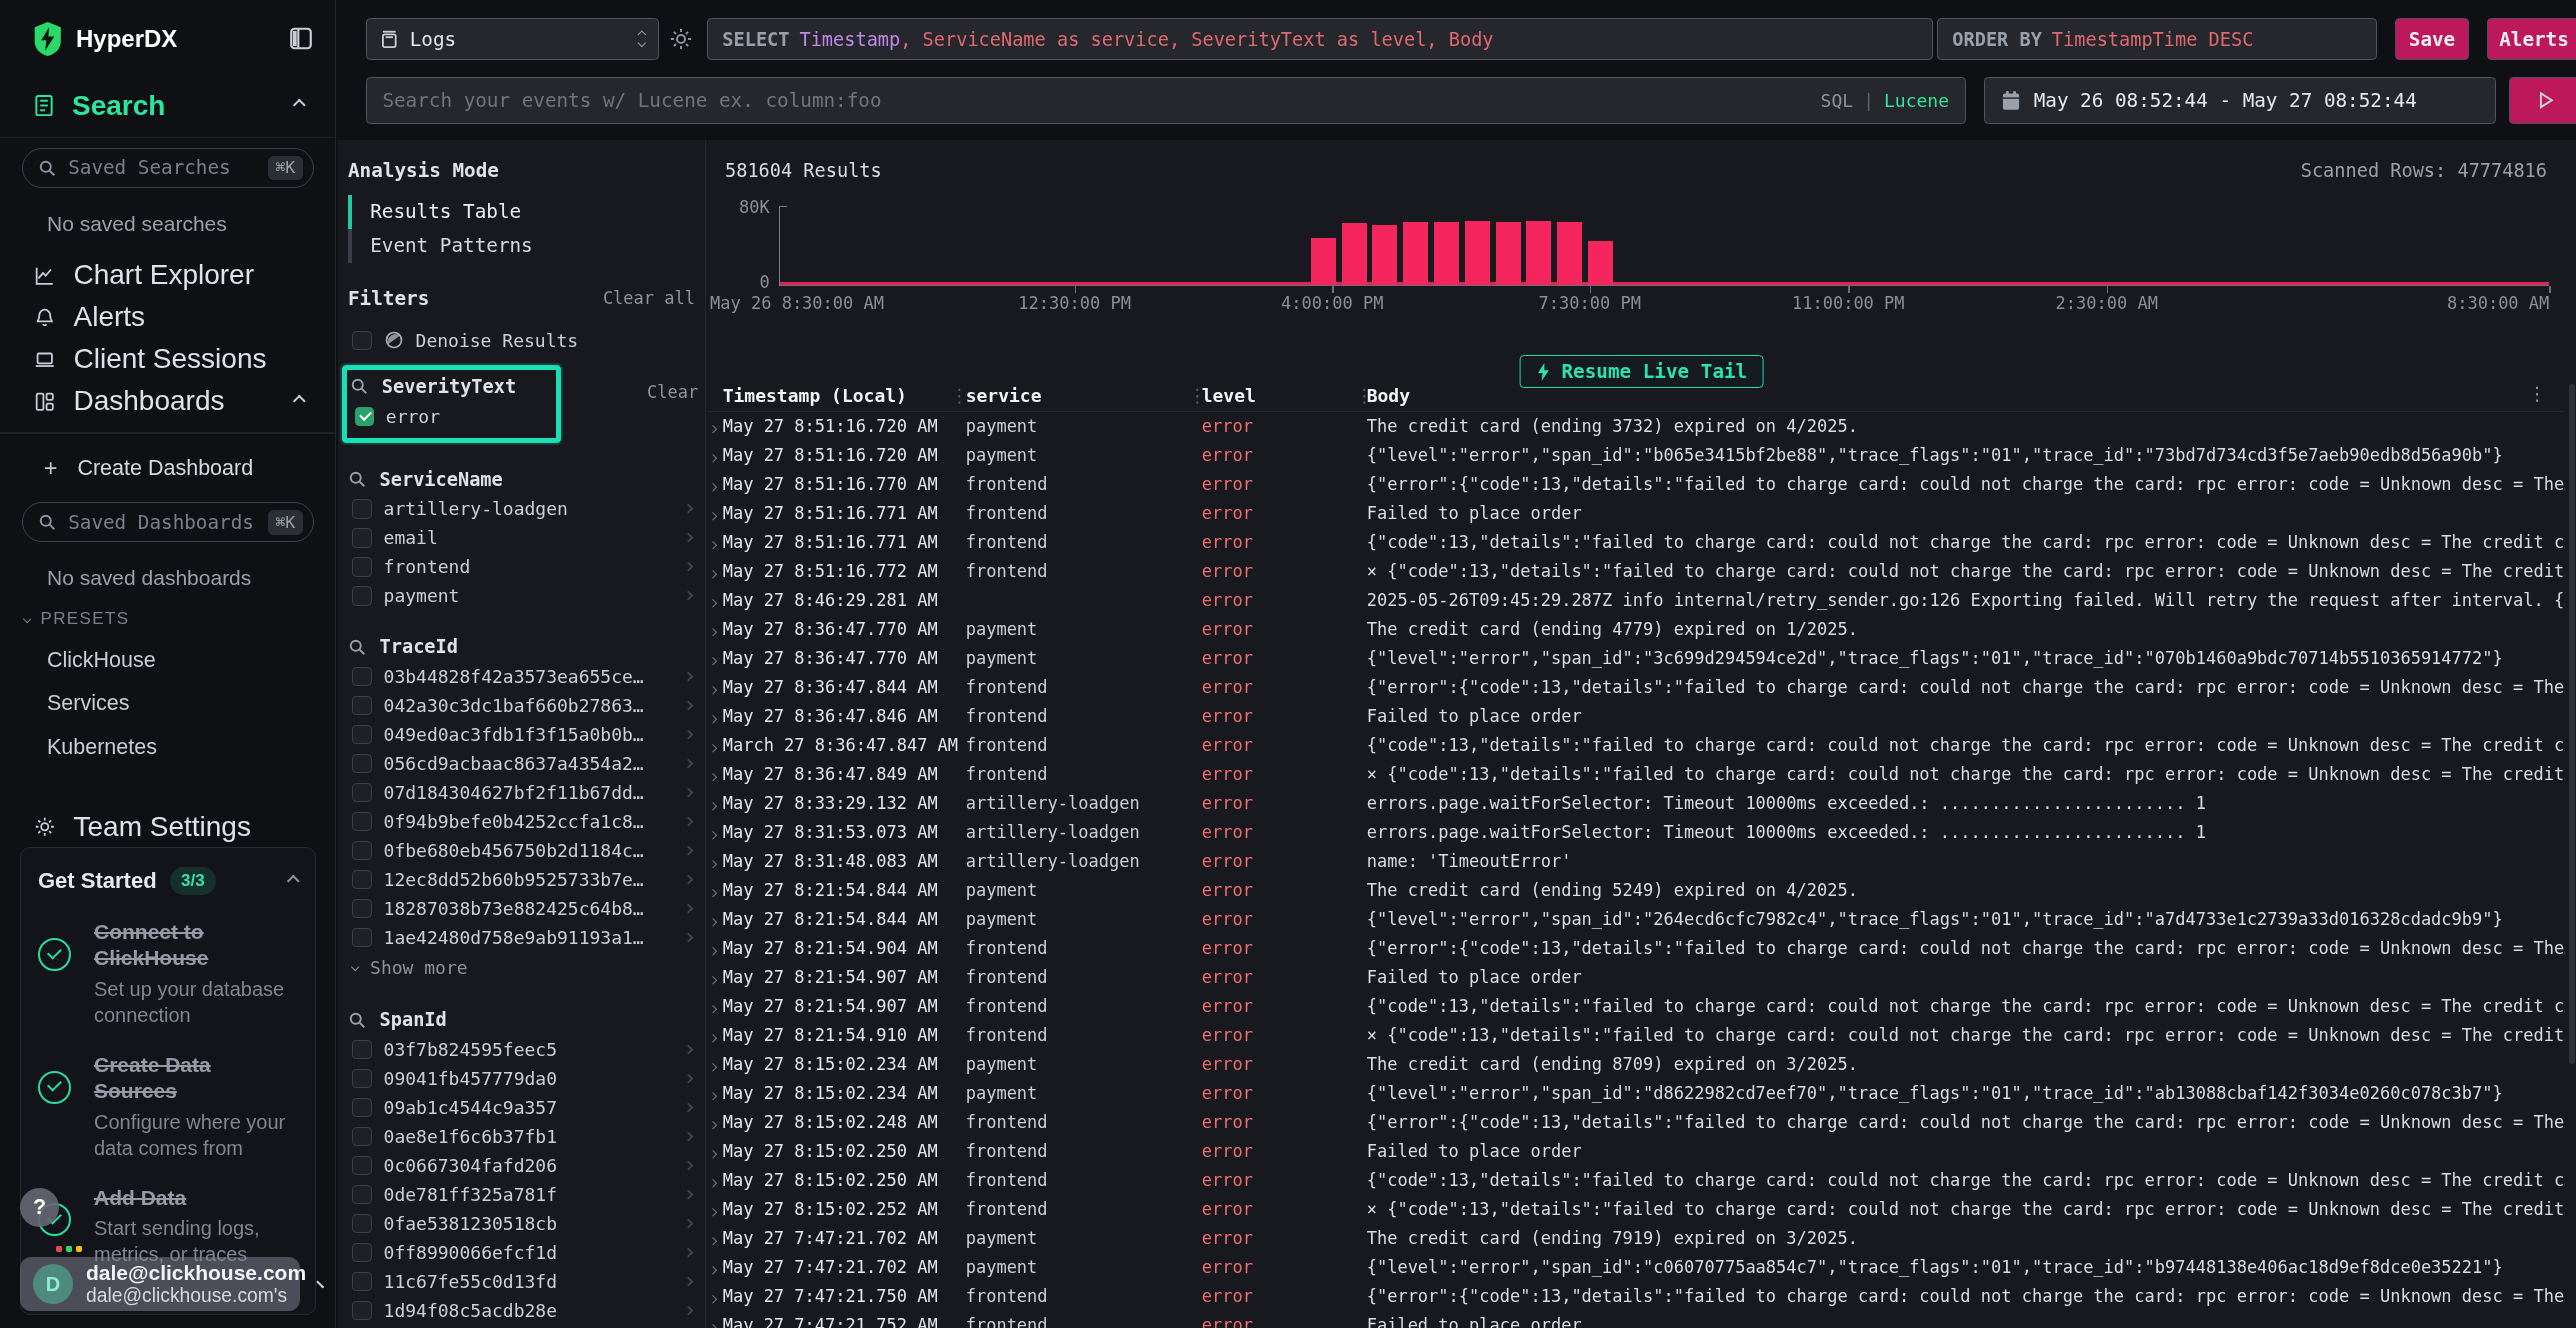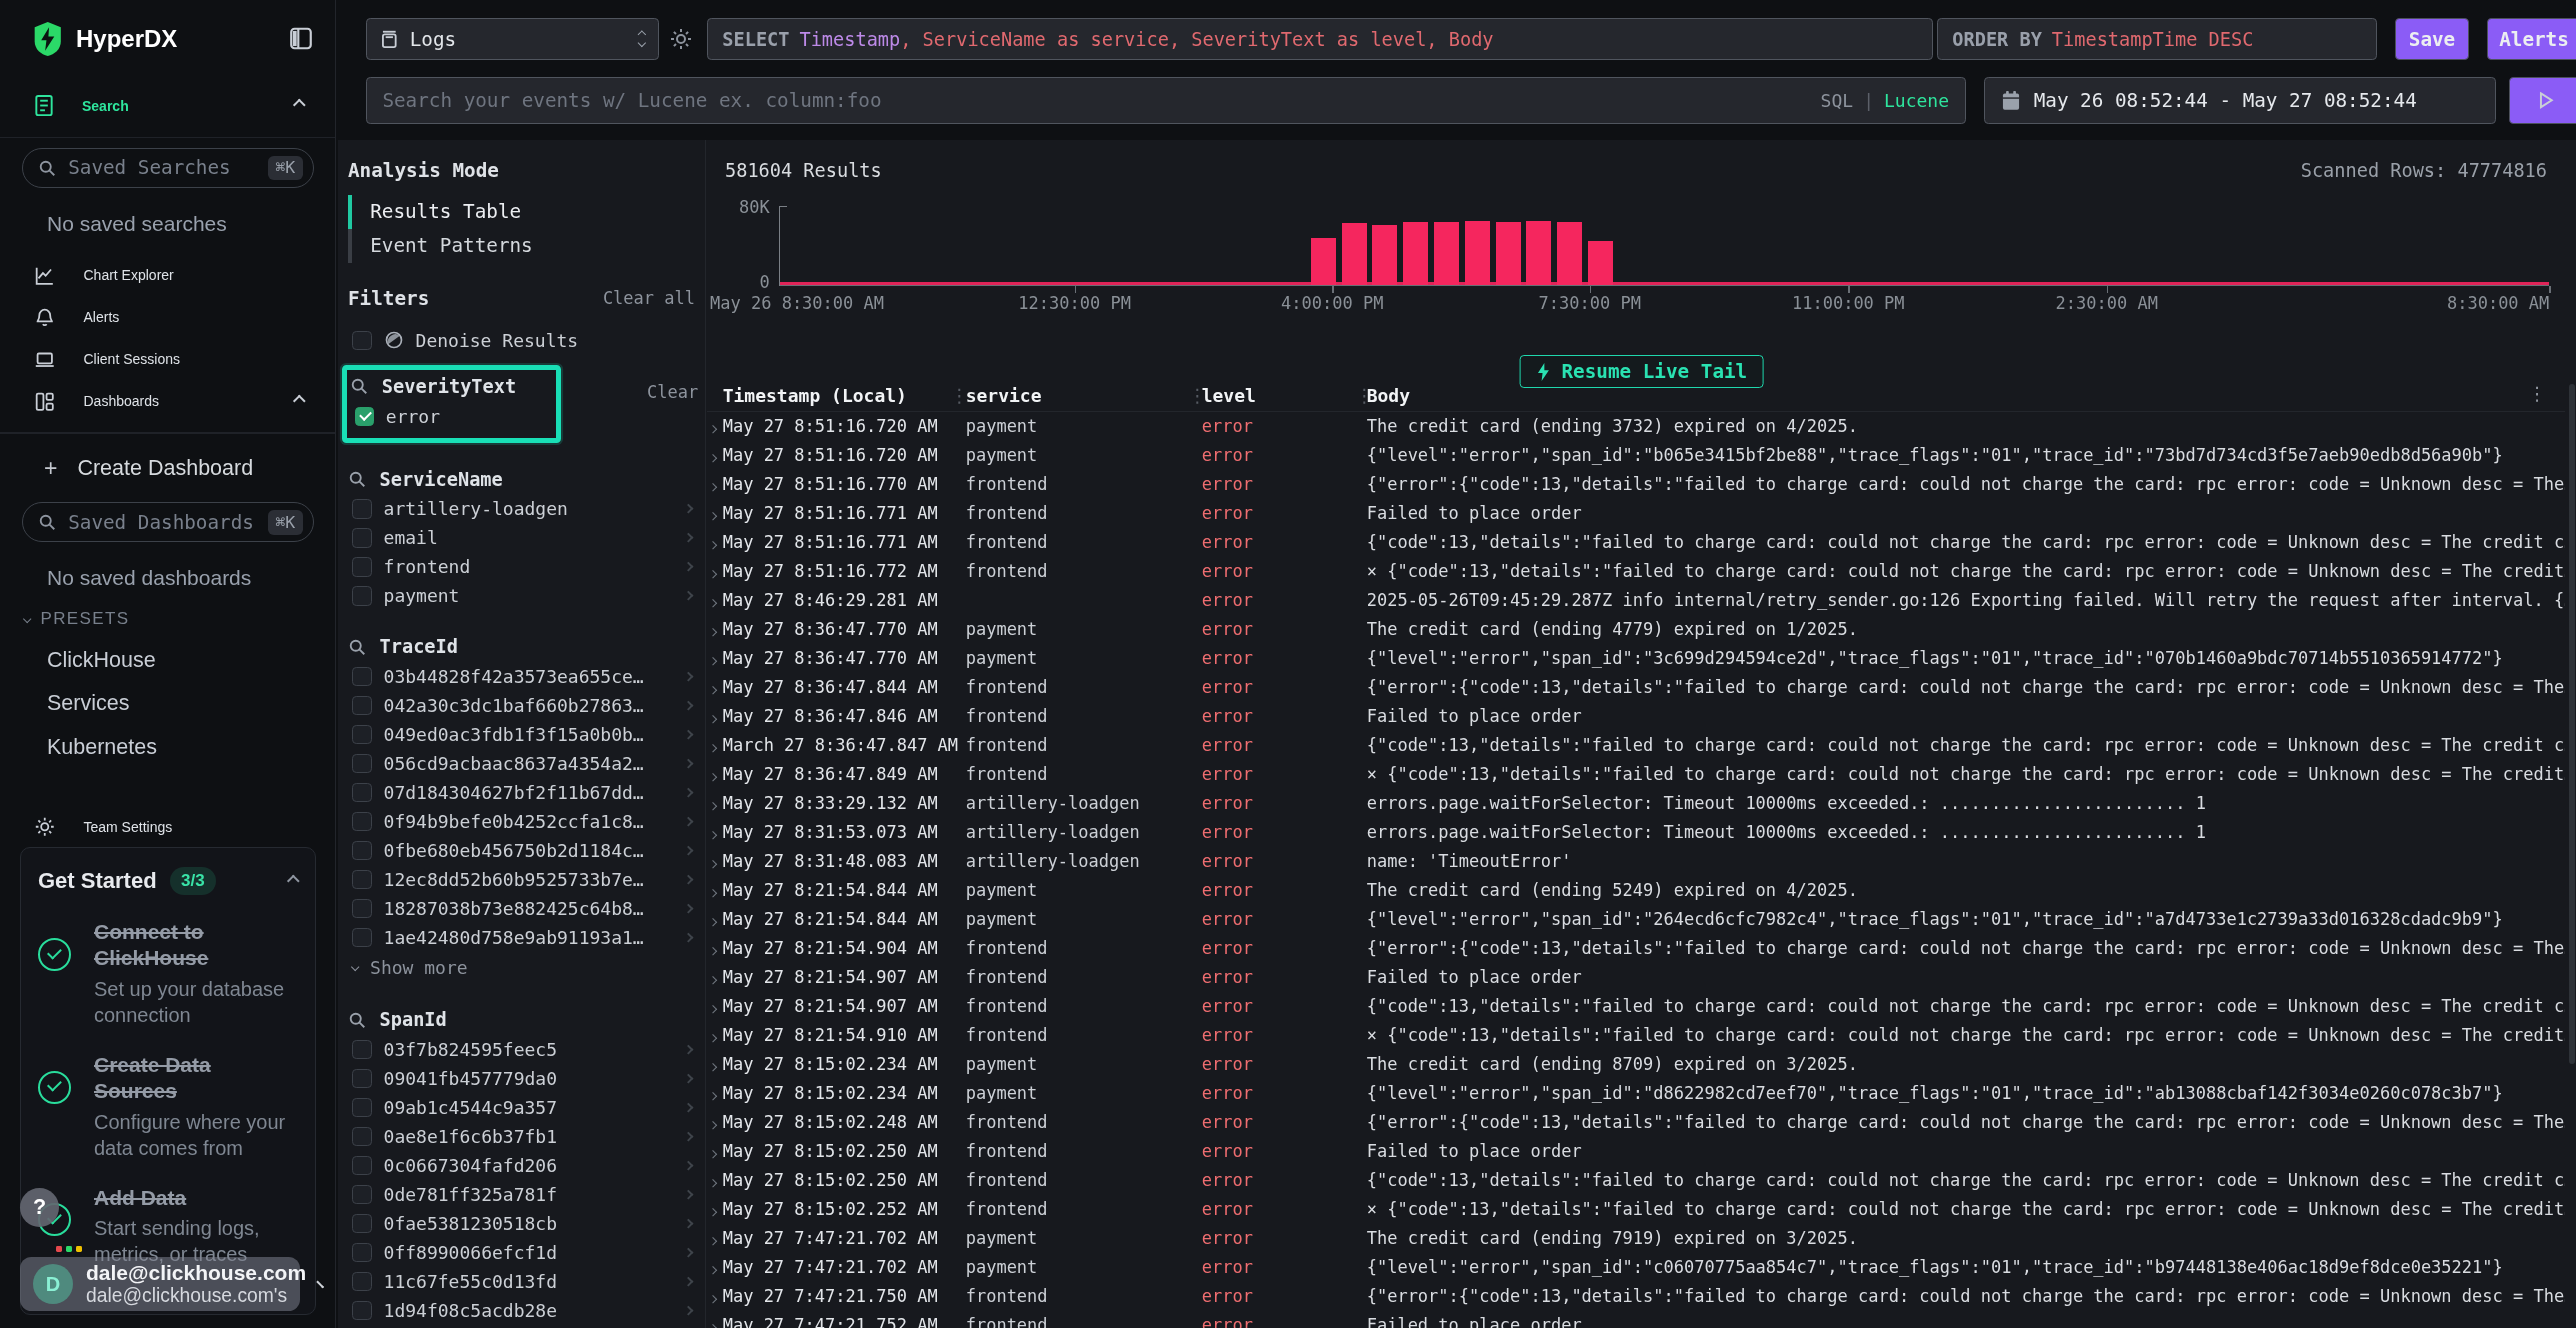--- a/index.html
+++ b/index.html
@@ -16,21 +16,21 @@
 
   
   .chv{display:inline-block;width:8.6px;height:8.6px;border-right:2.1px solid currentColor;border-bottom:2.1px solid currentColor}
   .chv.up{transform:rotate(-135deg)}
   .chv.down{transform:rotate(45deg)}
   .chv.right{transform:rotate(-45deg)}
   .cb{display:inline-block;width:19.3px;height:19.3px;border:1.4px solid #3c4149;border-radius:4.3px;background:#1d2026;flex:none}
   .cb.checked{background:#2aa06b;border-color:#2aa06b;position:relative}
   .cb.checked::after{content:"";position:absolute;left:4.3px;top:3.6px;width:9.3px;height:5px;border-left:2.1px solid #fff;border-bottom:2.1px solid #fff;transform:rotate(-45deg)}
   .inputbox{background:#25272d;border:1.4px solid #50555e;border-radius:4.3px;display:flex;align-items:center}
-  .btn{background:#8b5cf6;border:1.4px solid #4c515b;border-radius:4.3px;display:flex;align-items:center;justify-content:center;color:#eceef1;font-weight:bold}
+  .btn{background:#be185d;border:1.4px solid #4c515b;border-radius:4.3px;display:flex;align-items:center;justify-content:center;color:#eceef1;font-weight:bold}
   svg{display:block}
 
   
   .tb-row1{position:absolute;left:0;top:18px;height:42px;width:100%}
   .tb-row2{position:absolute;left:0;top:77px;height:45px;width:100%}
   .src-select{position:absolute;left:15.7px;top:0;width:293px;height:42px;padding:0 13px;gap:11.4px;color:#e3e6ea;font-size:19.3px}
   .src-select .updown{margin-left:auto;display:flex;flex-direction:column;gap:2.9px;color:#9aa1ab}
   .src-select .updown .chv{width:5.7px;height:5.7px;border-width:1.4px}
   .gearbtn{position:absolute;left:319px;top:8.6px;color:#8d939d}
   .sel-input{position:absolute;left:357px;top:0;width:1226px;height:42px;padding:0 14.3px;font-size:18.6px;white-space:nowrap;overflow:hidden}
@@ -45,21 +45,21 @@
   .search-input input::placeholder{color:#6f7580}
   .lang{display:flex;gap:10px;font-size:18px;align-items:center}
   .lang .sql{color:#8d939d}.lang .sep{color:#5c6069}.lang .lucene{color:#2ee59d}
   .date-input{position:absolute;left:1634px;top:0;width:512px;height:47px;padding:0 15.7px;gap:13px;font-size:19.3px;color:#e6e9ed}
   .playbtn{position:absolute;left:2159px;top:0;width:74px;height:47px;font-size:20px;color:#c9ced6;font-weight:normal}
 
   
   .logo-row{display:flex;align-items:center;padding:21.5px 21.5px 0 31.5px;gap:13px}
   .brand{font-size:24px;font-weight:bold;color:#fff}
   .panel-icon{margin-left:auto;color:#c9ced6}
-  .nav-row{display:flex;align-items:center;height:42px;padding:0 31.5px 0 34px;gap:28px;font-size:14px;color:#dfe3e8}
+  .nav-row{display:flex;align-items:center;height:42px;padding:0 31.5px 0 34px;gap:18px;font-size:28px;color:#dfe3e8}
   .nav-row .chv{margin-left:auto;color:#c9ced6}
   .nav-row.active{color:#2ee59d}
   .nav-search{margin-top:29px}
   .hr{height:1.4px;background:#1f2228;margin:10px 0}
   .pill{margin:10px 21.5px 0 21.5px;height:40px;border:1.4px solid #3c4149;border-radius:20px;display:flex;align-items:center;padding:0 10px 0 15.7px;gap:11.4px}
   .pill input{flex:1;min-width:0;background:transparent;border:none;outline:none;color:#79808c;font-size:19.3px;font-family:"DejaVu Sans Mono","Liberation Mono",monospace}
   .pill input::placeholder{color:#79808c}
   .kbd{background:#2b2e35;border-radius:5.7px;padding:2.9px 7.2px;font-size:16.5px;color:#9aa1ab;flex:none}
   .empty-note{font-size:21px;color:#99a1ad;margin:24px 0 18.6px 47px}
   .create-dash{display:flex;align-items:center;gap:20px;margin:21.5px 0 0 44px;font-size:21.5px;color:#d6dade}

